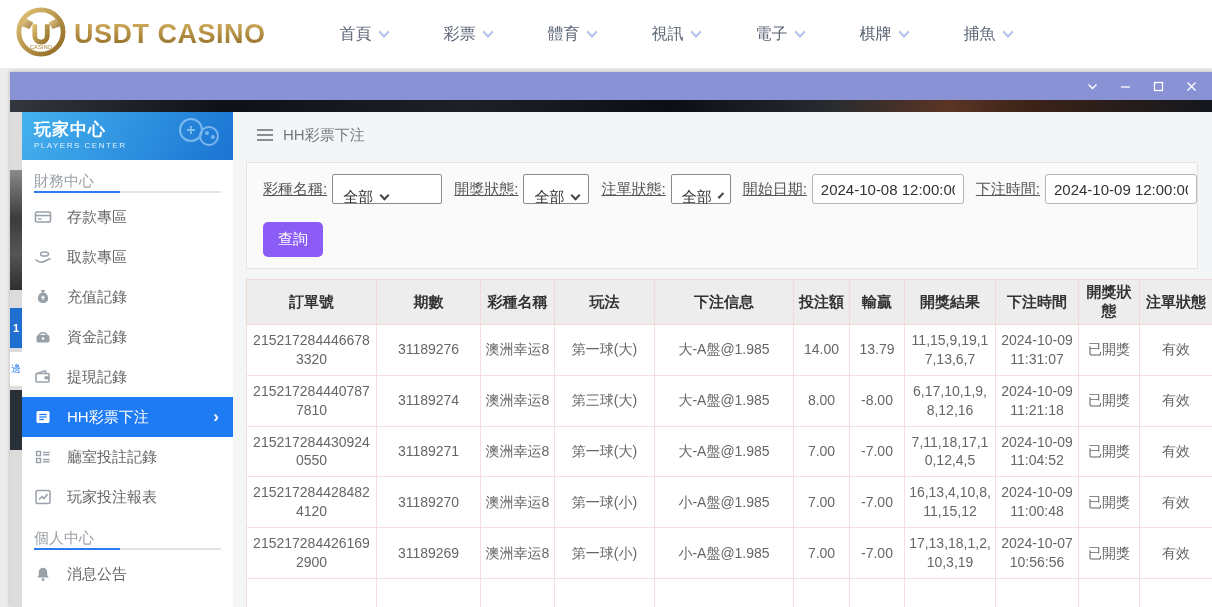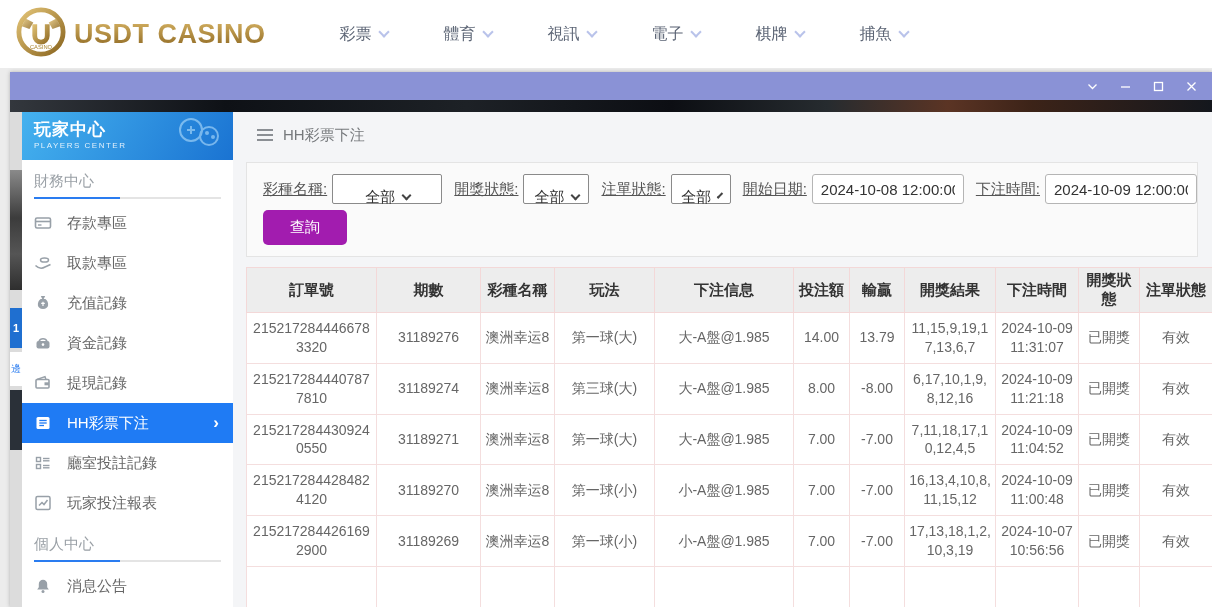--- a/index.html
+++ b/index.html
@@ -29,45 +29,45 @@
   .ls-badge { position:absolute; top:196px; left:0; width:12px; height:40px; background:#1f6fd0; color:#fff; font-size:11px; font-weight:bold; text-align:center; line-height:40px; }
   .ls-glyph { position:absolute; top:240px; left:0; width:12px; height:34px; background:#fff; color:#2a7cf0; font-size:10px; text-align:center; line-height:34px; overflow:hidden; }
   .ls-dark2 { position:absolute; top:278px; left:0; width:12px; height:60px; background:#2a3038; }
 
   
   .sidebar { width:211px; background:#fff; flex:none; overflow:hidden; }
   .sidebar-header { height:48px; background:linear-gradient(120deg,#45b2ef 0%,#1a73d2 100%); color:#fff; padding:6px 0 12px 12px; position:relative; overflow:hidden; }
   .sh-title { font-size:17px; font-weight:bold; letter-spacing:1px; }
   .sh-sub { font-size:8px; letter-spacing:1.5px; color:rgba(255,255,255,.85); }
   .sh-deco { position:absolute; right:8px; top:4px; opacity:.55; }
-  .section-label { color:#9aa0a6; font-size:15px; padding:12px 0 6px 12px; }
+  .section-label { color:#9aa0a6; font-size:15px; padding:12px 0 0 12px; }
   .divider { height:2px; margin:0 12px 4px 12px; background:#e4e4e4; position:relative; }
   .divider::before { content:""; position:absolute; left:0; top:0; height:2px; width:46%; background:#2a7cf0; }
   .sidebar-item { height:40px; display:flex; align-items:center; padding-left:12px; gap:15px; color:#666; font-size:15px; cursor:pointer; }
   .sidebar-item .icn { width:18px; height:18px; color:#98a0a8; display:inline-flex; flex:none; }
   .sidebar-item .icn svg { width:18px; height:18px; }
   .sidebar-item.active { background:#1f7bf4; color:#fff; }
   .sidebar-item.active .icn { color:#fff; }
   .sidebar-item .arrow { margin-left:auto; margin-right:14px; font-size:17px; font-weight:bold; }
 
   
   .main { flex:1; overflow:hidden; }
   .breadcrumb { height:46px; display:flex; align-items:center; padding-left:24px; gap:10px; color:#76797c; font-size:15px; }
   .hamburger { width:16px; display:flex; flex-direction:column; gap:3px; cursor:pointer; }
   .hamburger span { display:block; height:2px; background:#8b8f94; }
 
   .filter-panel { margin:4px 14px 0 13px; background:#fafafa; border:1px solid #e4e4e4; padding:11px 0 11px 16px; }
   .filter-row { display:flex; align-items:center; font-size:15px; color:#555; white-space:nowrap; }
   .filter-row .lbl { margin:0 5px 0 12px;text-decoration:underline; }
   .filter-row .lbl:first-child { margin-left:0; }
-  .sel { background:#fff; border:1px solid #8a8a8a; border-radius:2px; height:30px; display:inline-flex; align-items:center; justify-content:center; padding:16px 9px 0 10px; color:#333; cursor:pointer; }
+  .sel { background:#fff; border:1px solid #8a8a8a; border-radius:2px; height:30px; display:inline-flex; align-items:center; justify-content:flex-start; padding:16px 9px 0 10px; color:#333; cursor:pointer; }
   .sel .schev { width:7px; height:7px; border-right:2px solid #444; border-bottom:2px solid #444; transform:rotate(45deg); margin:-3px 0 0 8px; }
   .sel-wide { width:165px; } .sel-mid { width:80px; } .sel-sm { width:60px; }
   .dateinput { height:30px; width:152px; border:1px solid #b5b5b5; border-radius:3px; padding:0 8px; font-size:15px; color:#333; font-family:"Liberation Sans",sans-serif; background:#fff; }
-  .query-btn { margin-top:6px; background:#a21caf; color:#fff; border:none; border-radius:5px; font-size:15px; padding:8px 27px; cursor:pointer; font-family:"Liberation Sans",sans-serif; }
+  .query-btn { margin-top:18px; background:#8b5cf6; color:#fff; border:none; border-radius:5px; font-size:15px; padding:8px 15px; cursor:pointer; font-family:"Liberation Sans",sans-serif; }
 
   .table-wrap { margin:10px 0 0 13px; }
   table { border-collapse:collapse; table-layout:fixed; width:966px; background:#fff; }
   th { background:#ededed; color:#333; font-size:15px; font-weight:bold; height:45px; border:1px solid #f3d8d8; padding:2px; }
   td { color:#666; font-size:14px; text-align:center; border:1px solid #f4dede; padding:6px 3px; height:44px; line-height:1.35; vertical-align:middle; }
   td.c0, td.c7 { word-break:break-all; }
 </style>
 </head>
 <body>
 
@@ -84,20 +84,24 @@
         <circle cx="26" cy="26" r="23" fill="#fff" stroke="url(#gold)" stroke-width="5"></circle>
         <path d="M10 12 l8 4 -4 7 -8 -3 z" fill="url(#gold)" opacity=".85"></path>
         <path d="M42 12 l-8 4 4 7 8 -3 z" fill="url(#gold)" opacity=".85"></path>
         <path d="M17 18 h5 v12 a4 4 0 0 0 8 0 v-12 h5 v12 a9 9 0 0 1 -18 0 z" fill="url(#gold)"></path>
         <text x="26" y="44" font-size="6" text-anchor="middle" fill="#a9842f" font-family="Liberation Sans, sans-serif">CASINO</text>
       </svg>
     </span>
     <span class="logo-text">USDT CASINO</span>
   </div>
   <div class="nav-menu">
+      <div class="nav-item">
+        <span>首頁</span>
+        <span class="chev"></span>
+      </div>
       <div class="nav-item">
         <span>彩票</span>
         <span class="chev"></span>
       </div>
       <div class="nav-item">
         <span>體育</span>
         <span class="chev"></span>
       </div>
       <div class="nav-item">
         <span>視訊</span>

